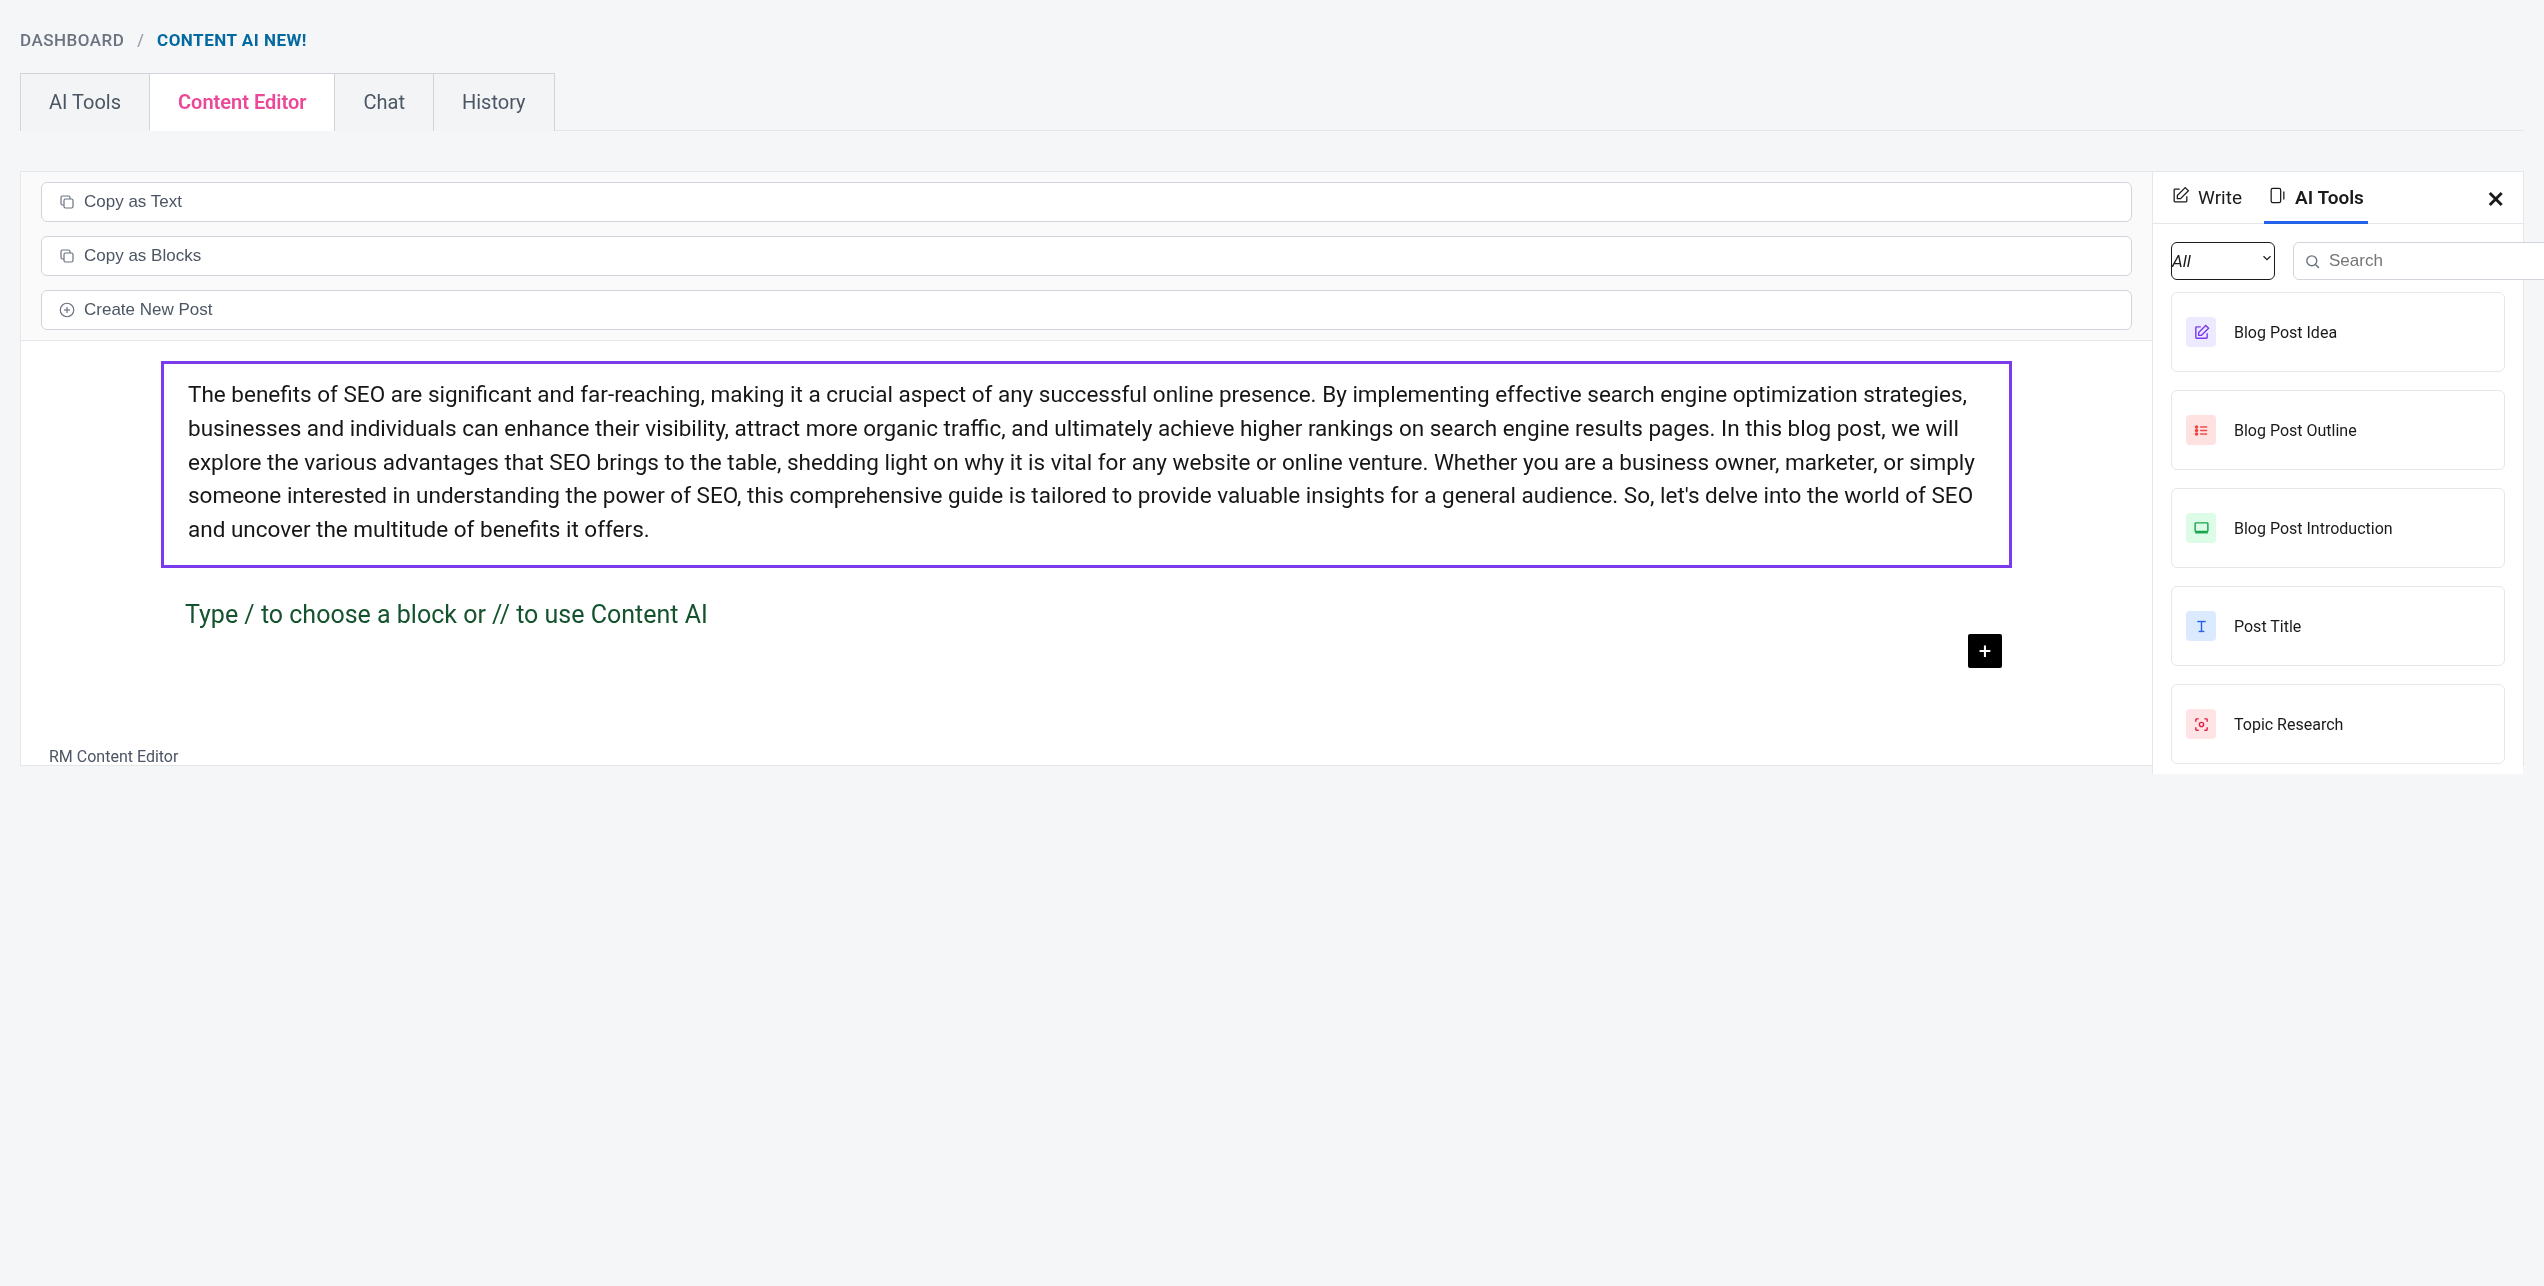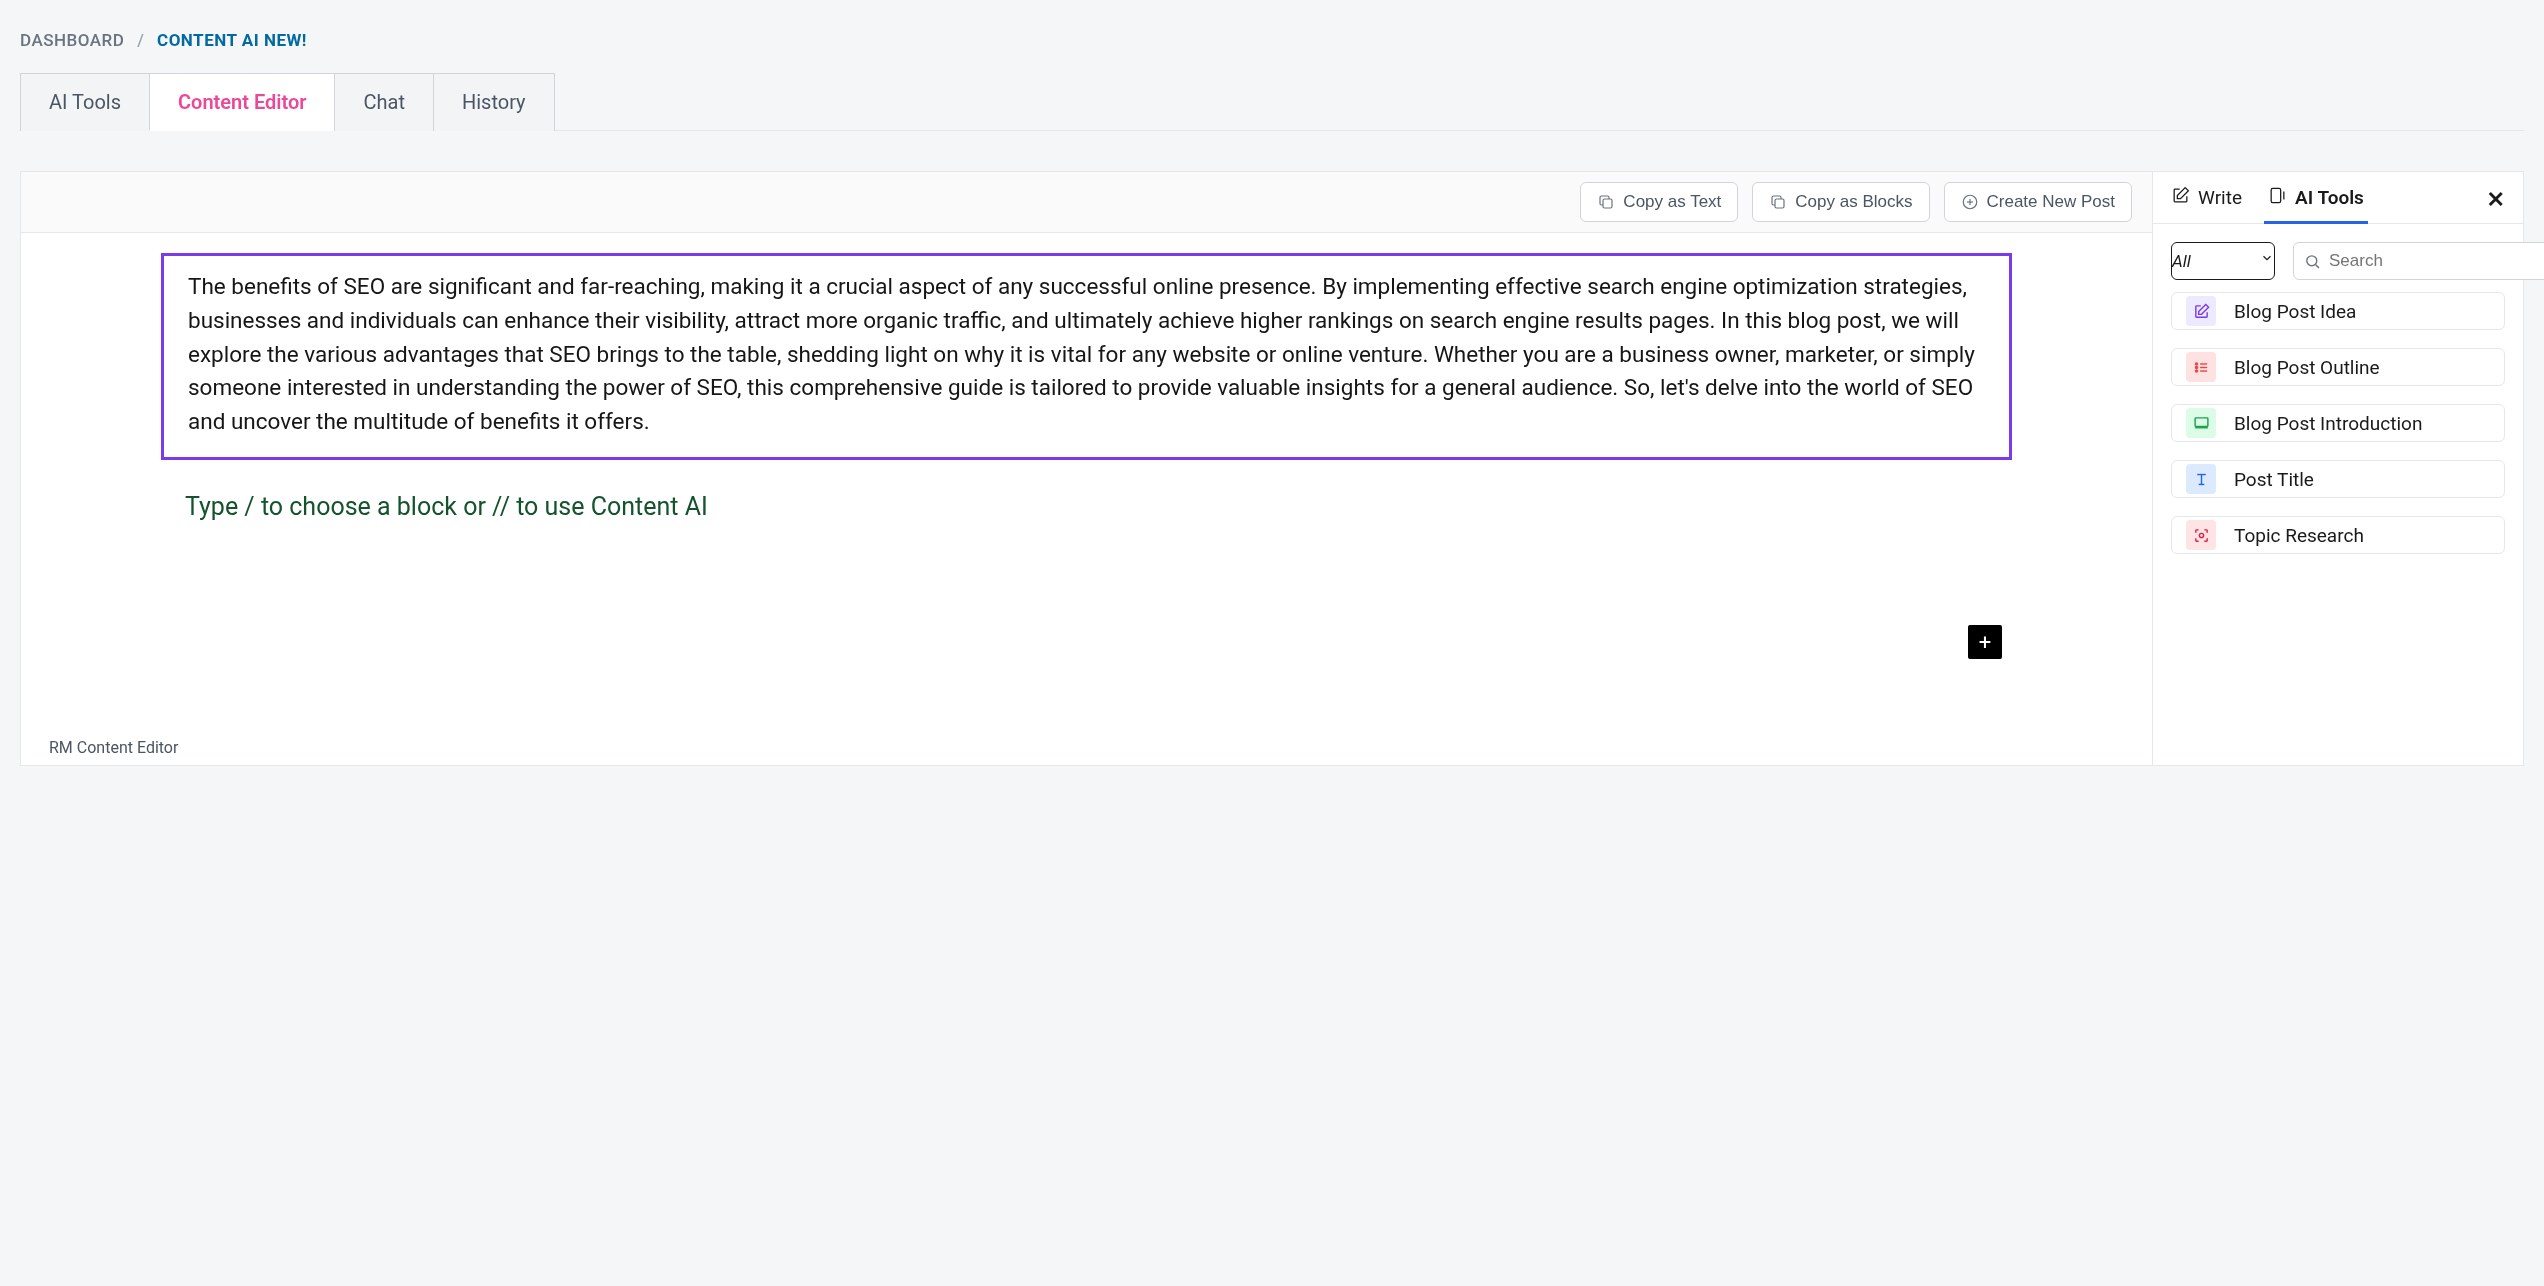--- a/index.html
+++ b/index.html
@@ -65,20 +65,21 @@
       position: relative;
       min-width: 0;
     }
     .editor-toolbar {
       display: flex;
       justify-content: flex-end;
       gap: 14px;
       padding: 10px 20px;
       border-bottom: 1px solid #e5e7eb;
       background: #fafafa;
+      flex-direction: column;
     }
     .toolbar-btn {
       display: inline-flex;
       align-items: center;
       gap: 8px;
       padding: 9px 16px;
       border: 1px solid #d1d5db;
       border-radius: 6px;
       background: #fff;
       color: #4b5563;
@@ -210,23 +211,23 @@
       flex-direction: column;
       gap: 18px;
       overflow-y: hidden;
     }
     .tool-item {
       display: flex;
       align-items: center;
       gap: 18px;
       border: 1px solid #e5e7eb;
       border-radius: 6px;
-      padding: 3px 14px;
-      cursor: pointer;
-      font-size: 19px;
+      padding: 24px 14px;
+      cursor: pointer;
+      font-size: 16px;
       color: #1a1a1a;
     }
     .tool-icon {
       width: 30px;
       height: 30px;
       border-radius: 4px;
       display: flex;
       align-items: center;
       justify-content: center;
       font-size: 16px;

